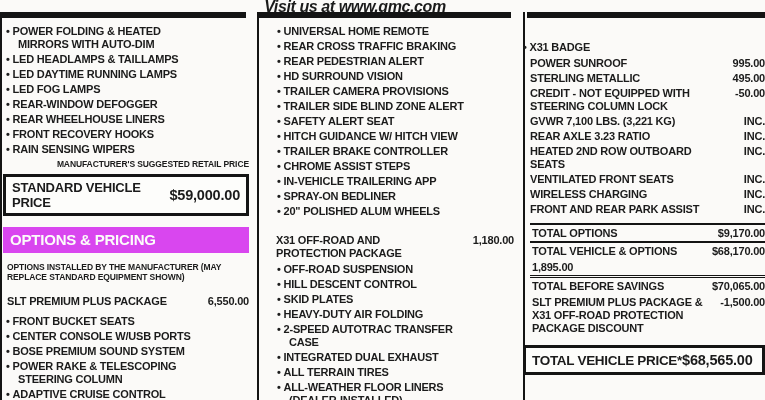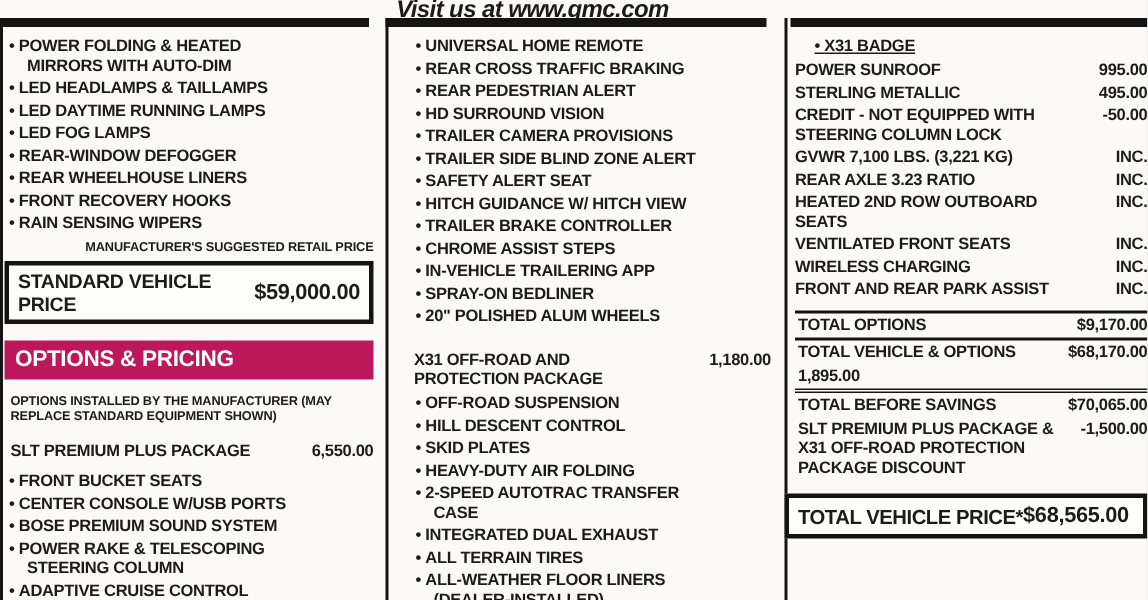--- a/index.html
+++ b/index.html
@@ -25,30 +25,30 @@
   .col.left{left:3px;width:246px;}
   .col.mid{left:274px;width:240px;}
   .col.right{left:523px;width:242px;}
 
   ul.feat{list-style:none;margin:7px 0 0 0;padding:0 0 0 3px;font-size:11px;}
   ul.feat li{line-height:13px;margin-bottom:2px;padding-left:12px;text-indent:-12px;}
   ul.feat li::before{content:"\2022\00a0";}
   .col.left ul.feat{width:196px;}
   .col.mid ul.feat{width:206px;}
   .col.mid ul.feat.cont{margin-top:0;}
-  .col.right ul.feat{padding-left:20px;margin-top:7px;text-decoration:underline;}
+  .col.right ul.feat{padding-left:0;margin-top:23px;}
 
   .msrp-label{font-size:8.5px;text-align:right;margin-top:3px;letter-spacing:-0.1px;}
 
   .price-box{display:flex;justify-content:flex-start;align-items:center;
     border:3px solid #141414;background:#fdfdfb;margin-top:5px;padding:3px 6px;}
   .price-box .pb-label{font-size:13px;}
   .price-box .pb-value{font-size:14.5px;}
 
-  .section-bar{background:#be185d;color:#fcfcfa;font-size:15px;
+  .section-bar{background:#d946ef;color:#fcfcfa;font-size:15px;
     margin-top:11px;padding:4px 7px 5px 7px;letter-spacing:-0.2px;}
 
   .options-note{font-size:8.5px;line-height:10px;margin-top:9px;padding-left:4px;width:225px;letter-spacing:-0.1px;}
 
   .pkg-row{display:flex;justify-content:space-between;align-items:flex-start;
     font-size:11px;line-height:13px;margin-top:13px;padding-left:4px;}
   .pkg-row .pkg-name{max-width:180px;}
   .col.mid .pkg-row{margin-top:16px;margin-bottom:3px;padding-left:2px;gap:35px;}
   .col.mid .pkg-row .pkg-name{max-width:170px;}
 

